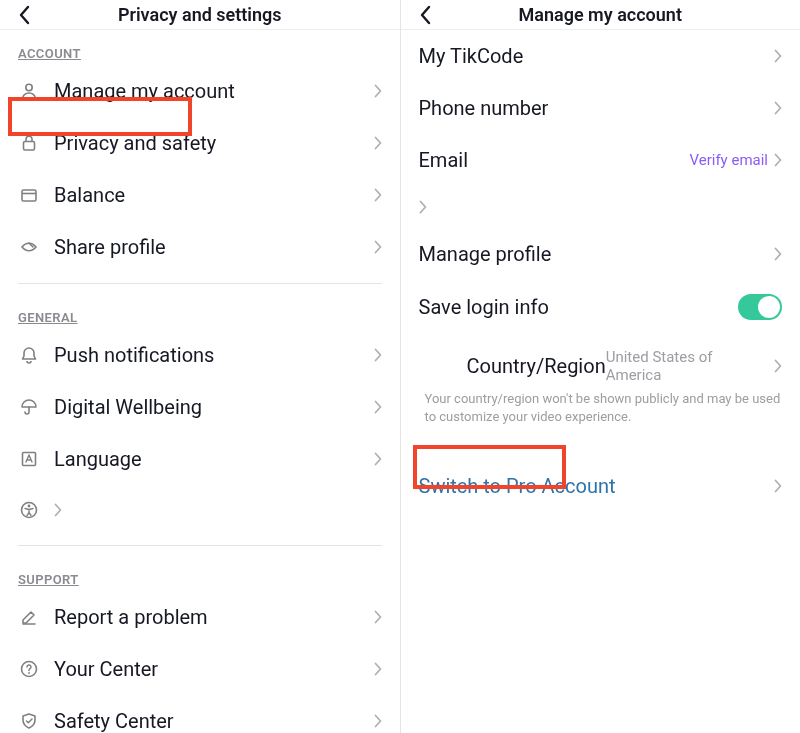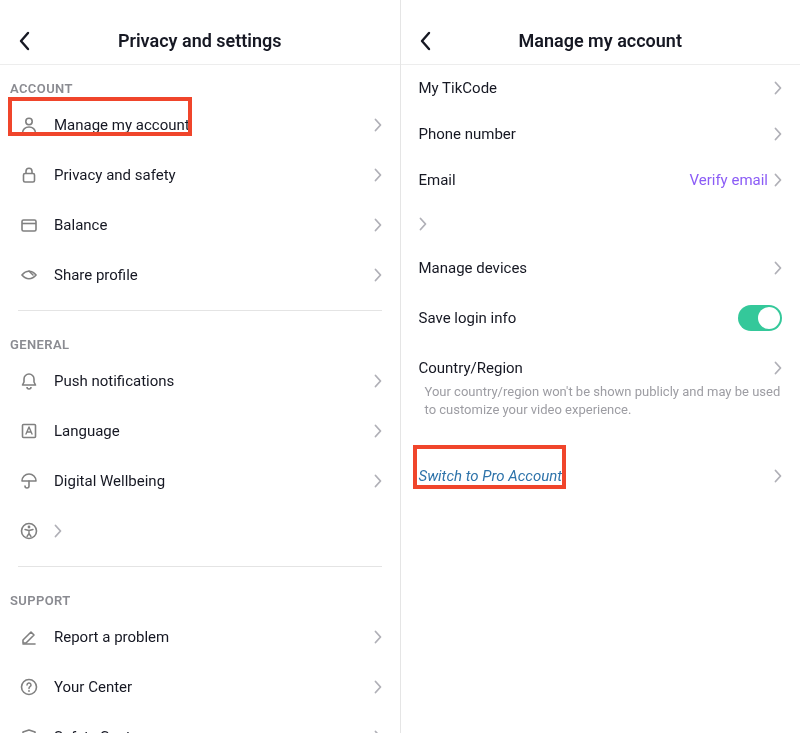--- a/index.html
+++ b/index.html
@@ -15,27 +15,26 @@
     .pane {
       flex: 1;
       display: flex;
       flex-direction: column;
       position: relative;
       overflow: hidden;
     }
     .pane + .pane { border-left: 1px solid #e5e5e5; }
 
     .topbar {
-      height: 48px;
+      height: 30px;
       display: flex;
       align-items: center;
       justify-content: center;
       position: relative;
       border-bottom: 1px solid #ededed;
-      margin-top: 17px;
     }
     .back-btn {
       position: absolute;
       left: 12px;
       top: 0;
       bottom: 0;
       display: flex;
       align-items: center;
       cursor: pointer;
       padding: 0 6px;
@@ -45,41 +44,42 @@
       font-size: 18px;
     }
 
     .content { flex: 1; overflow-y: auto; }
 
     .section-header {
       font-size: 13px;
       font-weight: 600;
       letter-spacing: 0.4px;
       color: #8a8b91;
-      padding: 16px 10px 4px;
+      padding: 16px 18px 4px;
+      text-decoration: underline;
     }
 
     .row {
       display: flex;
       align-items: center;
       padding: 14px 18px;
       cursor: pointer;
       position: relative;
     }
     .row .icon {
       width: 22px;
       height: 22px;
       margin-right: 14px;
       display: flex;
       align-items: center;
       justify-content: center;
       color: #808080;
       flex-shrink: 0;
     }
-    .row .label { flex: 1; font-size: 15px; }
+    .row .label { flex: 1; font-size: 20px; }
     .row .chevron {
       color: #b0b0b7;
       flex-shrink: 0;
       display: flex;
       align-items: center;
     }
     .row .value {
       color: #9d9da3;
       font-size: 15px;
       margin-right: 6px;
@@ -224,40 +224,40 @@
       <span class="chevron">
           <svg width="8" height="14" viewBox="0 0 8 14">
             <path d="M1.5 1.5 L6.5 7 L1.5 12.5" stroke="#b0b0b7" stroke-width="1.8" fill="none" stroke-linecap="round" stroke-linejoin="round"></path>
           </svg>
         </span>
     </div>
 
     <div class="row">
       <span class="icon">
         <svg width="20" height="20" viewBox="0 0 20 20">
+            <path d="M3 10a7 7 0 0114 0H3z" stroke="#808080" stroke-width="1.6" fill="none" stroke-linejoin="round"></path>
+            <path d="M10 10v5a2 2 0 01-4 0" stroke="#808080" stroke-width="1.6" fill="none" stroke-linecap="round"></path>
+          </svg>
+      </span>
+      <span class="label">Digital Wellbeing</span>
+      <span class="chevron">
+          <svg width="8" height="14" viewBox="0 0 8 14">
+            <path d="M1.5 1.5 L6.5 7 L1.5 12.5" stroke="#b0b0b7" stroke-width="1.8" fill="none" stroke-linecap="round" stroke-linejoin="round"></path>
+          </svg>
+        </span>
+    </div>
+
+    <div class="row">
+      <span class="icon">
+        <svg width="20" height="20" viewBox="0 0 20 20">
             <rect x="3.5" y="3.5" width="13" height="13" rx="1" stroke="#808080" stroke-width="1.6" fill="none"></rect>
             <path d="M7 13l3-7 3 7M8 11h4" stroke="#808080" stroke-width="1.4" fill="none" stroke-linecap="round" stroke-linejoin="round"></path>
           </svg>
       </span>
       <span class="label">Language</span>
-      <span class="chevron">
-          <svg width="8" height="14" viewBox="0 0 8 14">
-            <path d="M1.5 1.5 L6.5 7 L1.5 12.5" stroke="#b0b0b7" stroke-width="1.8" fill="none" stroke-linecap="round" stroke-linejoin="round"></path>
-          </svg>
-        </span>
-    </div>
-
-    <div class="row">
-      <span class="icon">
-        <svg width="20" height="20" viewBox="0 0 20 20">
-            <path d="M3 10a7 7 0 0114 0H3z" stroke="#808080" stroke-width="1.6" fill="none" stroke-linejoin="round"></path>
-            <path d="M10 10v5a2 2 0 01-4 0" stroke="#808080" stroke-width="1.6" fill="none" stroke-linecap="round"></path>
-          </svg>
-      </span>
-      <span class="label">Digital Wellbeing</span>
       <span class="chevron">
           <svg width="8" height="14" viewBox="0 0 8 14">
             <path d="M1.5 1.5 L6.5 7 L1.5 12.5" stroke="#b0b0b7" stroke-width="1.8" fill="none" stroke-linecap="round" stroke-linejoin="round"></path>
           </svg>
         </span>
     </div>
 
     <div class="row">
       <span class="icon">
         <svg width="20" height="20" viewBox="0 0 20 20">
@@ -372,47 +372,48 @@
 
     <div class="row">
       <span class="chevron">
           <svg width="8" height="14" viewBox="0 0 8 14">
             <path d="M1.5 1.5 L6.5 7 L1.5 12.5" stroke="#b0b0b7" stroke-width="1.8" fill="none" stroke-linecap="round" stroke-linejoin="round"></path>
           </svg>
         </span>
     </div>
 
     <div class="row">
-      <span class="label">Manage devices</span>
+      <span class="label">Manage profile</span>
       <span class="chevron">
           <svg width="8" height="14" viewBox="0 0 8 14">
             <path d="M1.5 1.5 L6.5 7 L1.5 12.5" stroke="#b0b0b7" stroke-width="1.8" fill="none" stroke-linecap="round" stroke-linejoin="round"></path>
           </svg>
         </span>
     </div>
 
     <div class="row">
       <span class="label">Save login info</span>
       <div class="toggle on">
         <div class="knob"></div>
       </div>
     </div>
 
-    <div class="row" style="padding-bottom:6px;">
+    <div class="row" style="padding-bottom:6px;margin-left:48px;">
       <span class="label">Country/Region</span>
+      <span class="value">United States of America</span>
       <span class="chevron">
           <svg width="8" height="14" viewBox="0 0 8 14">
             <path d="M1.5 1.5 L6.5 7 L1.5 12.5" stroke="#b0b0b7" stroke-width="1.8" fill="none" stroke-linecap="round" stroke-linejoin="round"></path>
           </svg>
         </span>
     </div>
 
     <div class="subtext">Your country/region won't be shown publicly and may be used to customize your video experience.</div>
 
-    <div class="row pro" style="margin-top:24px;font-style:italic;">
+    <div class="row pro" style="margin-top:24px;">
       <span class="label">Switch to Pro Account</span>
       <span class="chevron">
           <svg width="8" height="14" viewBox="0 0 8 14">
             <path d="M1.5 1.5 L6.5 7 L1.5 12.5" stroke="#b0b0b7" stroke-width="1.8" fill="none" stroke-linecap="round" stroke-linejoin="round"></path>
           </svg>
         </span>
     </div>
 
   </div>
 </div>

